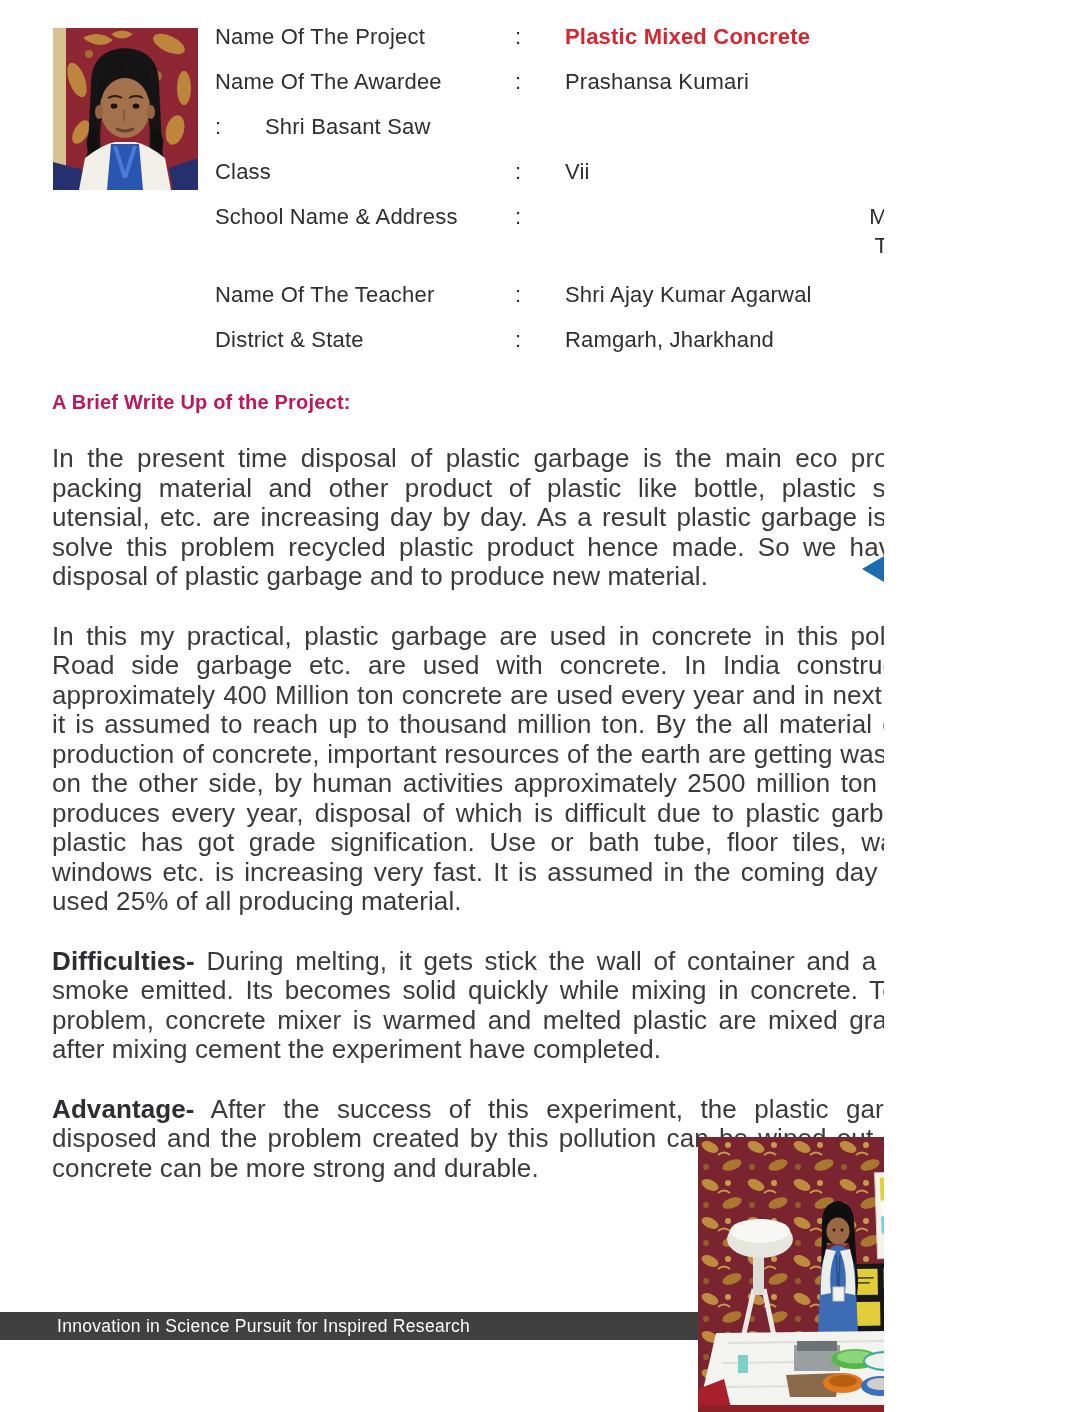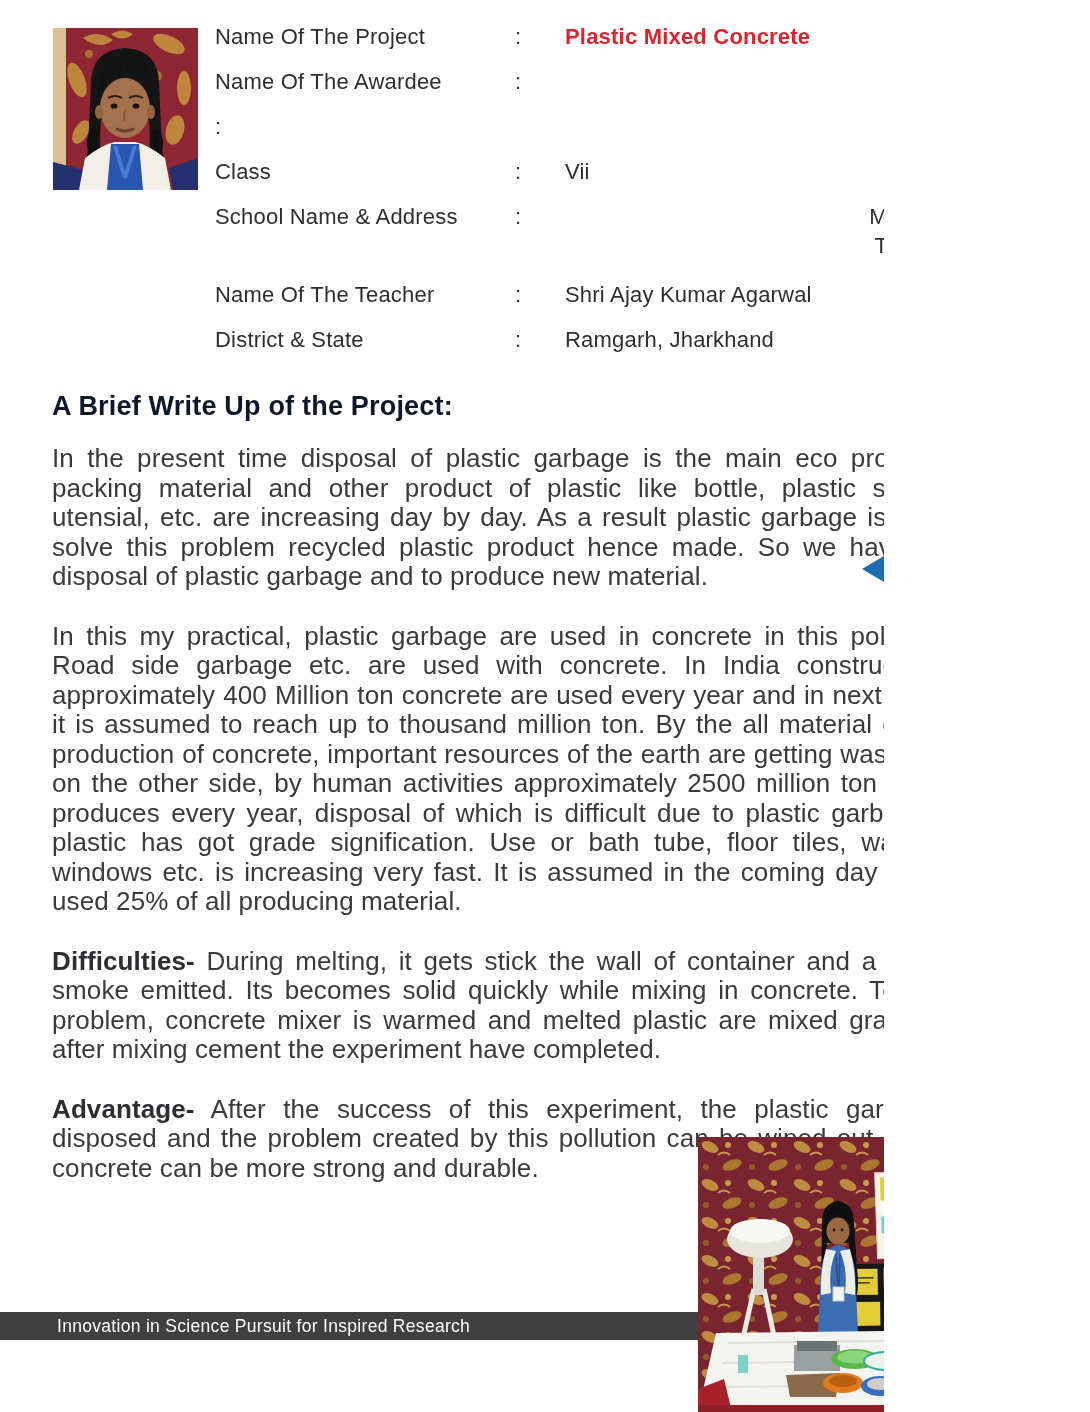--- a/index.html
+++ b/index.html
@@ -21,21 +21,21 @@
   .dlabel { width:300px; flex:0 0 300px; }
   .dcolon { width:50px; flex:0 0 50px; }
   .dvalue { flex:1; }
   .dvalue .vline { display:block;text-align:right; }
   .red { color:#d7262f; font-weight:bold; }
   .row-school { margin-bottom:20px; }
 
   
   .writeup-heading {
     position:absolute; left:52px; top:391px;
-    font-size:27px; font-weight:bold; color:#0f172a; letter-spacing:0.2px;
+    font-size:20px; font-weight:bold; color:#be185d; letter-spacing:0.2px;
   }
   .paragraphs {
     position:absolute; left:52px; top:444px; width:996px;
     font-size:26px; line-height:29.5px; color:#3a3a3a;
     text-align:justify; letter-spacing:0.1px;
   }
   .paragraphs p { margin:0 0 30px 0; }
   .paragraphs b.lead { color:#2d2d32; }
 
   
@@ -107,23 +107,25 @@
 
   <div class="details">
     <div class="drow">
       <span class="dlabel">Name Of The Project</span>
       <span class="dcolon">:</span>
       <span class="dvalue red">Plastic Mixed Concrete</span>
     </div>
     <div class="drow">
       <span class="dlabel">Name Of The Awardee</span>
       <span class="dcolon">:</span>
-    </div>
-    <div class="drow">
-      <span class="dcolon">:</span>
+      <span class="dvalue">Prashansa Kumari</span>
+    </div>
+    <div class="drow">
+      <span class="dcolon">:</span>
+      <span class="dvalue">Shri Basant  Saw</span>
     </div>
     <div class="drow">
       <span class="dlabel">Class</span>
       <span class="dcolon">:</span>
       <span class="dvalue">Vii</span>
     </div>
     <div class="drow row-school">
       <span class="dlabel">School Name &amp; Address</span>
       <span class="dcolon">:</span>
       <span class="dvalue">

